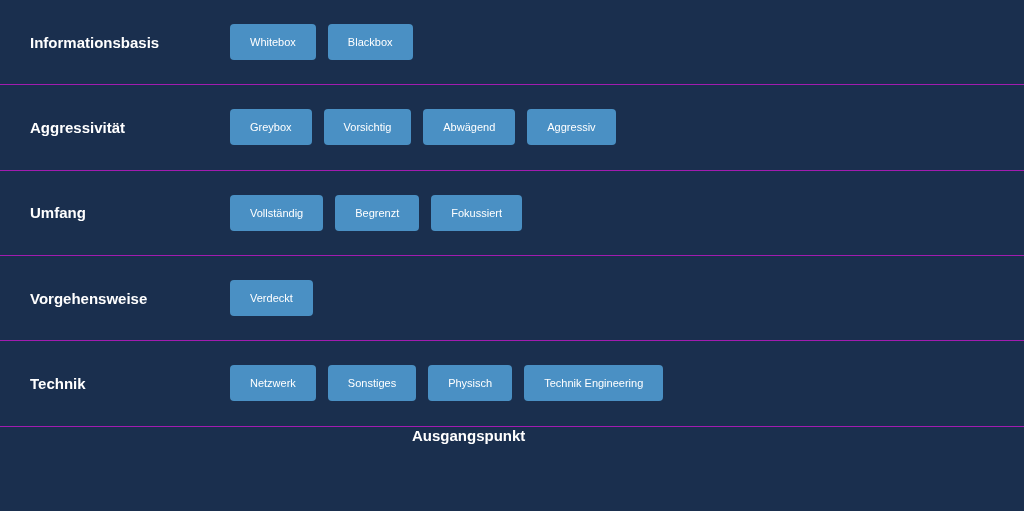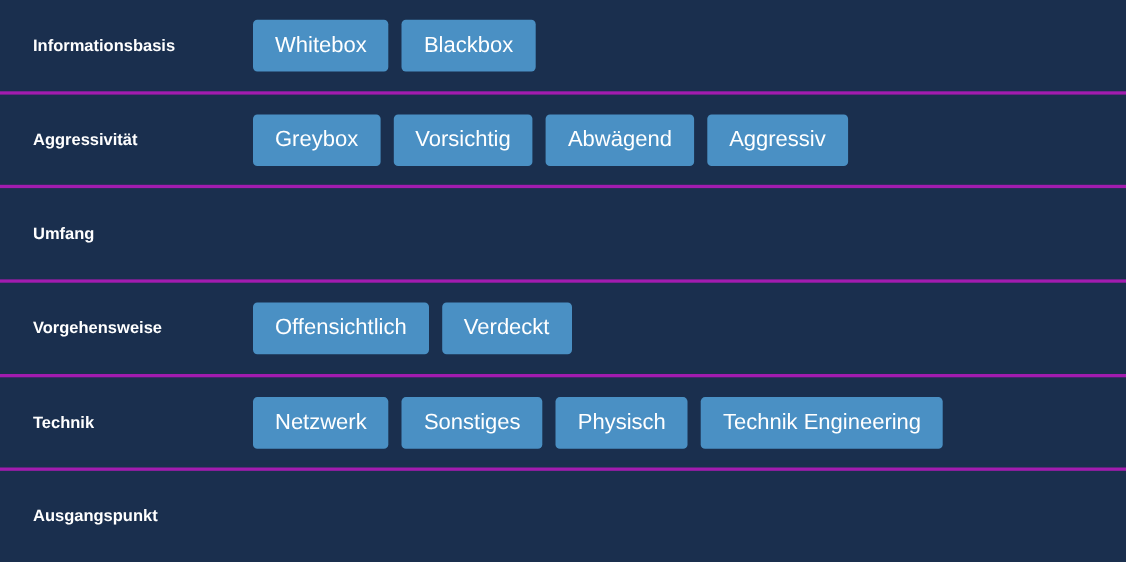--- a/index.html
+++ b/index.html
@@ -21,25 +21,26 @@
       height: 100%;
       display: flex;
       flex-direction: column;
     }
 
     .row {
       display: flex;
       align-items: center;
       padding: 0 30px;
       flex: 1;
-      border-bottom: 3px solid #a21caf;
+      border-bottom: 1px solid #a21caf;
     }
 
     .row:last-child {
       border-bottom: none;
+      flex-direction: column;
     }
 
     .row-label {
       width: 200px;
       color: #ffffff;
       font-size: 15px;
       font-weight: bold;
       flex-shrink: 0;
     }
 
@@ -49,21 +50,21 @@
       gap: 12px;
       align-items: center;
     }
 
     .option-button {
       background-color: #4a90c4;
       color: #ffffff;
       border: none;
       border-radius: 4px;
       padding: 12px 20px;
-      font-size: 20px;
+      font-size: 11px;
       font-weight: 500;
       cursor: pointer;
       white-space: nowrap;
     }
   </style>
 </head>
 <body>
 
 <div class="container">
 <div class="row">
@@ -77,25 +78,29 @@
       <div class="row-label">Aggressivität</div>
       <div class="buttons-group">
         <button class="option-button">Greybox</button>
         <button class="option-button">Vorsichtig</button>
         <button class="option-button">Abwägend</button>
         <button class="option-button">Aggressiv</button>
       </div>
     </div>
     <div class="row">
       <div class="row-label">Umfang</div>
+      <div class="buttons-group">
+        <button class="option-button">Vollständig</button>
+        <button class="option-button">Begrenzt</button>
+        <button class="option-button">Fokussiert</button>
+      </div>
     </div>
     <div class="row">
       <div class="row-label">Vorgehensweise</div>
       <div class="buttons-group">
-        <button class="option-button">Offensichtlich</button>
         <button class="option-button">Verdeckt</button>
       </div>
     </div>
     <div class="row">
       <div class="row-label">Technik</div>
       <div class="buttons-group">
         <button class="option-button">Netzwerk</button>
         <button class="option-button">Sonstiges</button>
         <button class="option-button">Physisch</button>
         <button class="option-button">Technik Engineering</button>

